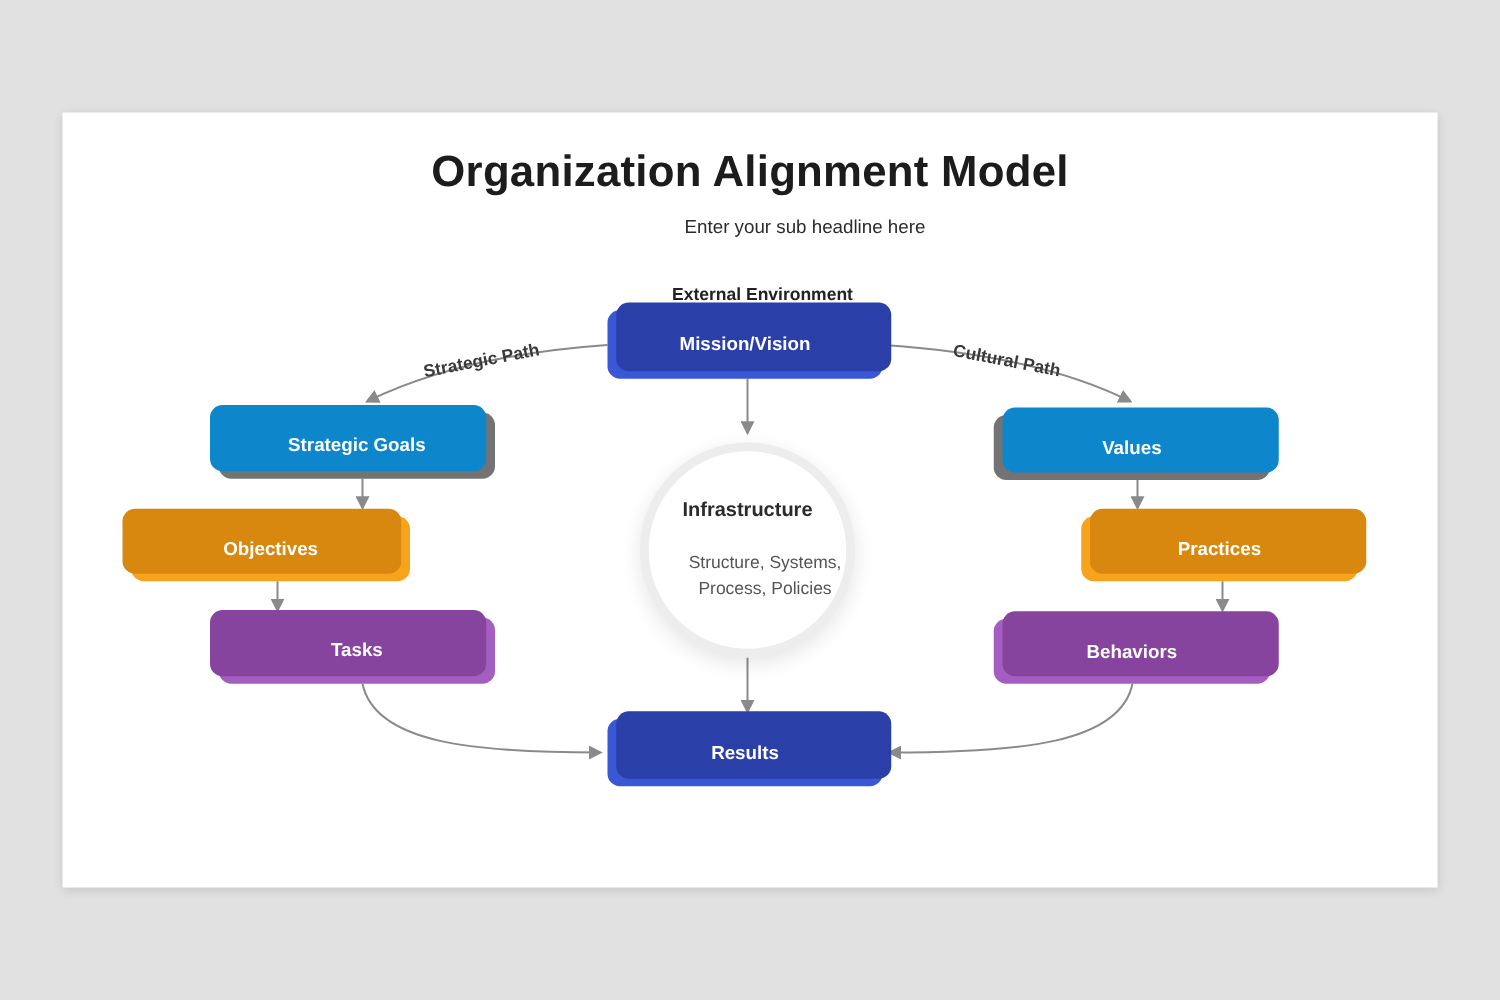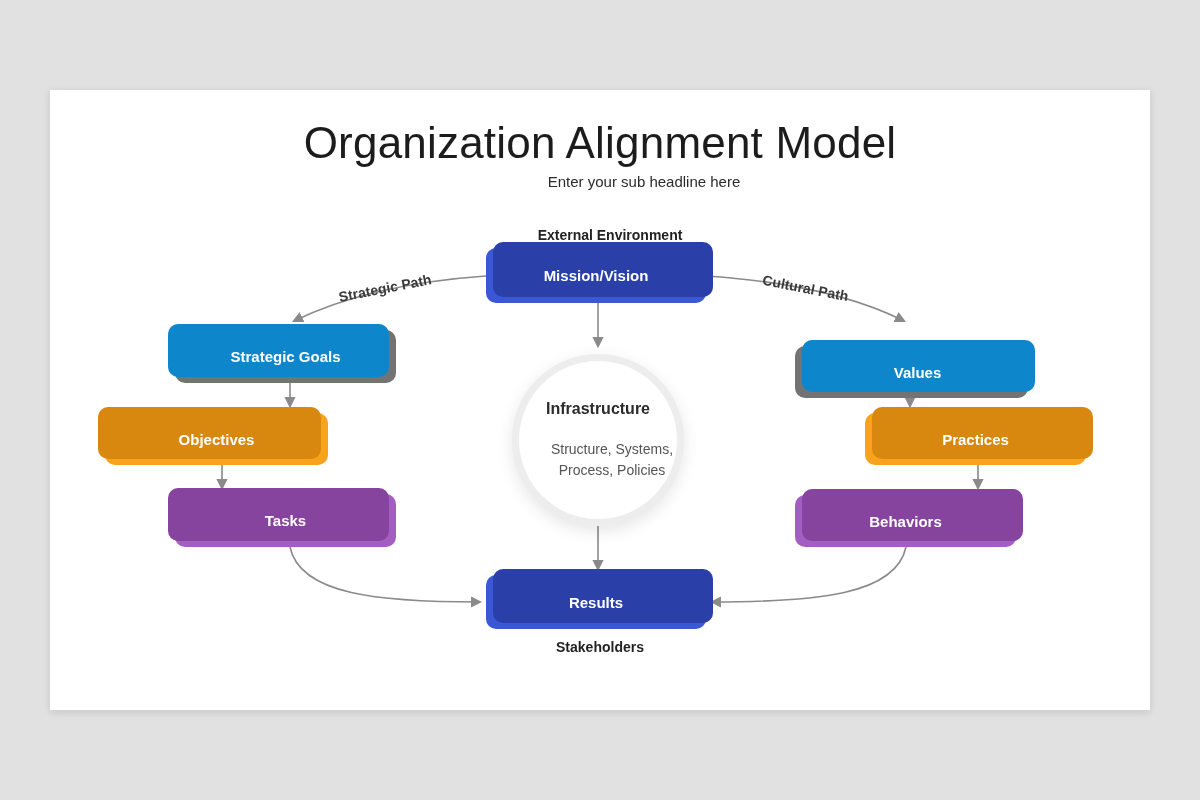--- a/index.html
+++ b/index.html
@@ -11,21 +11,21 @@
     overflow:hidden;
   }
   .slide{
     position:absolute;left:50px;top:90px;width:1100px;height:620px;
     background:#ffffff;
     box-shadow:0 2px 8px rgba(0,0,0,0.12);
   }
   .title{
     position:absolute;left:0;top:28px;width:100%;
     text-align:center;
-    font-size:44px;font-weight:400;color:#1c1c1c;
+    font-size:35px;font-weight:700;color:#1c1c1c;
     letter-spacing:0.2px;
   }
   .subtitle{
     position:absolute;left:0;top:83px;width:100%;
     text-align:center;
     font-size:15px;color:#2b2b2b;margin-left:44px;
   }
   .env-label{
     position:absolute;left:0;top:137px;width:100%;
     text-align:center;font-size:14px;font-weight:700;color:#222;margin-left:10px;
@@ -117,35 +117,34 @@
   <div class="node lightblue off-tl" style="left:125px;top:240px;width:221px;height:53px;">
     <span>Strategic Goals</span>
   </div>
   <div class="node orange off-tl" style="left:55px;top:323px;width:223px;height:52px;">
     <span>Objectives</span>
   </div>
   <div class="node purple off-tl" style="left:125px;top:404px;width:221px;height:53px;">
     <span>Tasks</span>
   </div>
 
-  <div class="node lightblue off-tr" style="left:745px;top:256px;width:221px;height:52px;padding-left:12px;">
+  <div class="node lightblue off-tr" style="left:745px;top:242px;width:221px;height:52px;">
     <span>Values</span>
   </div>
   <div class="node orange off-tr" style="left:815px;top:323px;width:221px;height:52px;">
     <span>Practices</span>
   </div>
   <div class="node blue off-tr" style="left:436px;top:485px;width:220px;height:54px;">
     <span>Results</span>
   </div>
 
   <div class="node purple off-tr" style="left:745px;top:405px;width:221px;height:52px;">
     <span>Behaviors</span>
   </div>
 
   <div class="circle">
     <div class="circle-title">Infrastructure</div>
     <div class="circle-line">Structure, Systems,</div>
     <div class="circle-line">Process, Policies</div>
   </div>
 
-  <div class="stake-label">Stakeholders</div>
 
 </div>
 
 </body></html>

